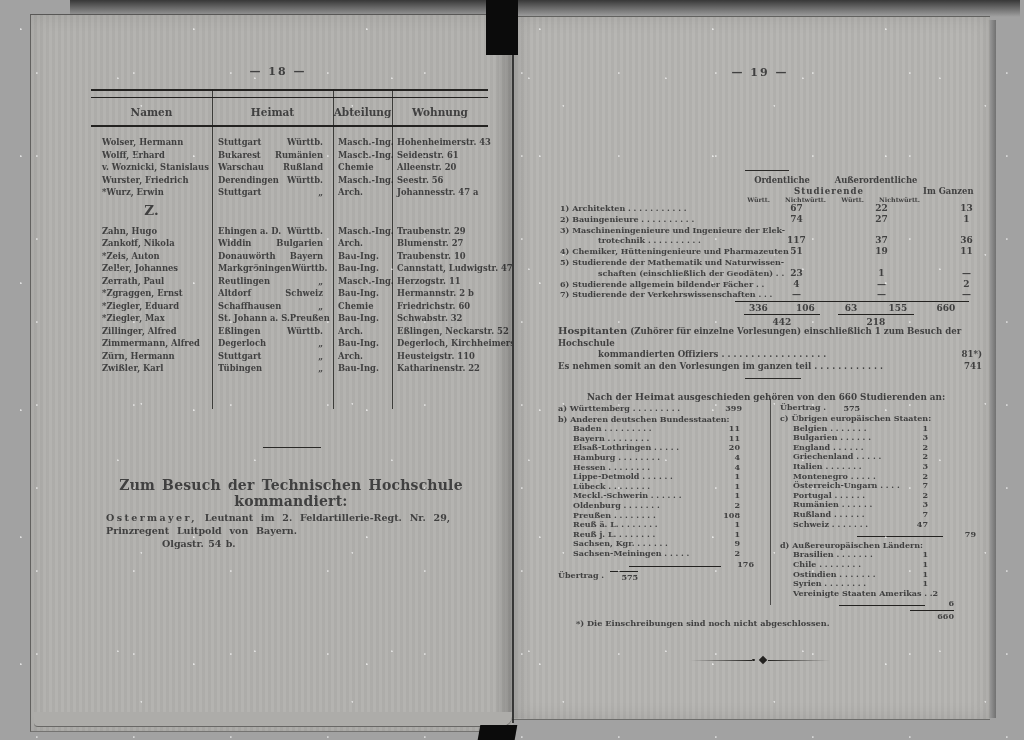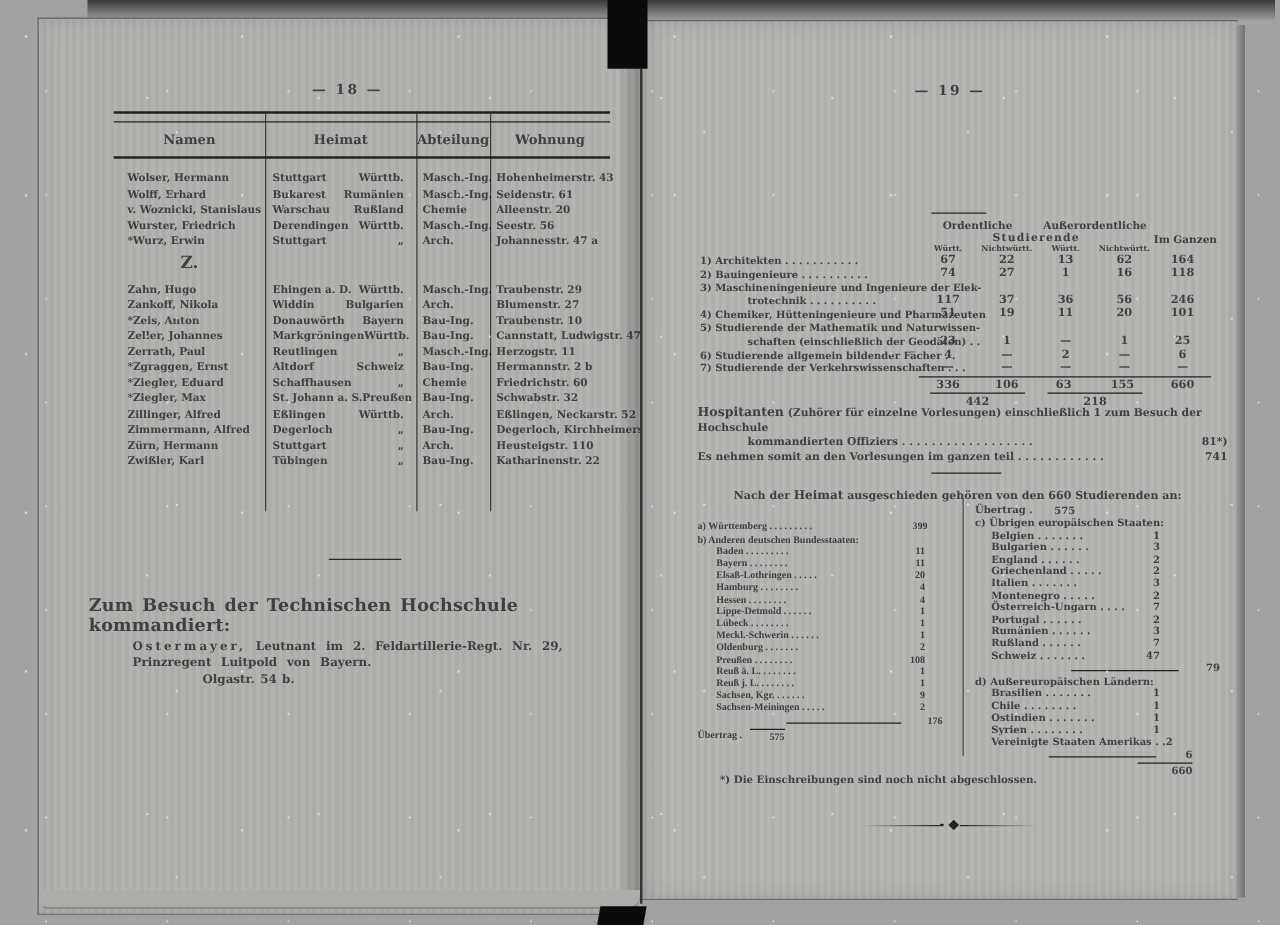--- a/index.html
+++ b/index.html
@@ -48,21 +48,21 @@
   .lt-row{display:grid;grid-template-columns:121px 121px 59px 96px;height:12.5px;
     font-size:8.4px;font-weight:bold;white-space:nowrap;align-items:center;}
   .lt-name{padding-left:11px;}
   .lt-heimat{display:flex;padding-left:6px;padding-right:10px;}
   .lt-heimat .state{margin-left:auto;}
   .lt-dept{padding-left:5px;}
   .lt-addr{padding-left:5px;overflow:visible;}
   .lt-section{height:26px;width:121px;text-align:center;font-size:13.5px;font-weight:bold;
     padding-top:3px;box-sizing:border-box;}
   .divider1{left:232px;top:432px;width:58px;height:1px;background:#2a2927;}
-  .komm-head{left:40px;top:462px;width:440px;text-align:left;font-size:14px;font-weight:bold;
+  .komm-head{left:40px;top:462px;width:440px;text-align:center;font-size:14px;font-weight:bold;
     word-spacing:2px;letter-spacing:.2px;}
   .komm-par{left:75px;top:496px;width:372px;font-size:9.5px;font-weight:bold;line-height:13px;}
   .komm-par .oname{letter-spacing:2.4px;}
   .komm-par .l1{word-spacing:4.5px;}
   .komm-par .l2{margin-left:56px;word-spacing:1px;}
 
   
   .rp-pagenum{left:48px;top:49px;width:400px;}
   .rp-title{left:30px;top:74px;width:450px;text-align:center;}
   .rp-title .t1{font-size:21px;font-weight:bold;letter-spacing:7px;}
@@ -71,21 +71,21 @@
   .divider2{left:233px;top:153px;width:44px;height:1px;background:#2a2927;}
   .divider3{left:233px;top:361px;width:56px;height:1px;background:#2a2927;}
 
   .stats{left:48px;top:158px;width:409px;}
   .st-cols{display:grid;grid-template-columns:175px 47px 47px 47px 47px 46px;}
   .st-h1 .g{grid-column:span 2;text-align:center;font-size:8.4px;font-weight:bold;}
   .st-h2{margin-top:1px;}
   .st-h2 .g4{grid-column:2/6;text-align:center;font-size:8.6px;font-weight:bold;letter-spacing:1px;}
   .st-h2 .gt{text-align:center;font-size:8.4px;font-weight:bold;white-space:nowrap;}
   .st-h3 span{text-align:center;font-size:6.3px;font-weight:bold;}
-  .st-row{align-items:end;line-height:10.8px;}
+  .st-row{align-items:end;line-height:10.8px;gap:38px;}
   .st-label{font-size:8px;font-weight:bold;white-space:nowrap;}
   .st-l2{padding-left:38px;}
   .st-l2:empty{display:none;}
   .sv{text-align:center;font-size:9px;font-weight:bold;}
   .st-tot{margin-top:1px;line-height:11px;}
   .st-tot .grp{grid-column:span 2;border-top:1.4px solid #232220;display:flex;justify-content:space-around;
     font-size:9px;font-weight:bold;padding-top:1px;}
   .st-tot .gsum{border-top:1.4px solid #232220;text-align:center;font-size:9px;font-weight:bold;padding-top:1px;}
   .st-sub{line-height:12px;}
   .st-sub .grp{grid-column:span 2;margin:0 9px;border-top:1.2px solid #232220;text-align:center;
@@ -93,21 +93,21 @@
 
   .hosp{left:46px;top:308px;width:424px;font-size:8.6px;font-weight:bold;line-height:11.5px;}
   .hosp .hb{font-size:10px;}
   .hosp .fl{display:flex;}
   .hosp .ind{padding-left:40px;}
   .hosp .hv{margin-left:auto;text-align:right;}
 
   .heimat-intro{left:75px;top:374px;font-size:8.8px;font-weight:bold;white-space:nowrap;}
   .heimat-intro .hib{font-size:9.6px;}
   .hcol{font-size:8px;font-weight:bold;line-height:9.6px;white-space:nowrap;}
-  .hcol-left{left:46px;top:399px;width:196px;font-family:Liberation Serif, serif;}
+  .hcol-left{left:46px;top:387px;width:196px;}
   .hcol-right{left:268px;top:384px;width:196px;}
   .col-divider{left:258px;top:382px;width:1px;height:206px;background:rgba(30,30,28,.7);}
   .hrow{display:flex;}
   .hval{margin-left:auto;text-align:right;}
   .hcol-left .hitems{margin-left:15px;margin-right:14px;}
   .hcol-left .arow{margin-right:12px;}
   .hcol-right .hitems{margin-left:13px;margin-right:48px;}
   .hhead{margin-top:1px;}
   .sumrow{display:flex;justify-content:flex-end;align-items:flex-end;margin-top:1px;}
   .sumrule{width:92px;height:1.1px;background:#232220;margin-bottom:2.5px;margin-right:7px;}

